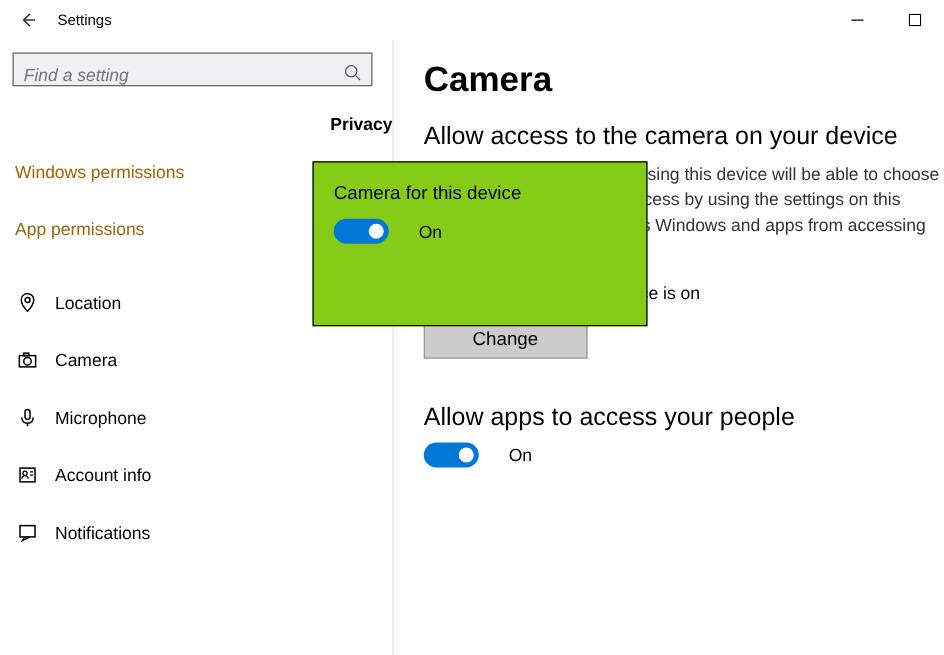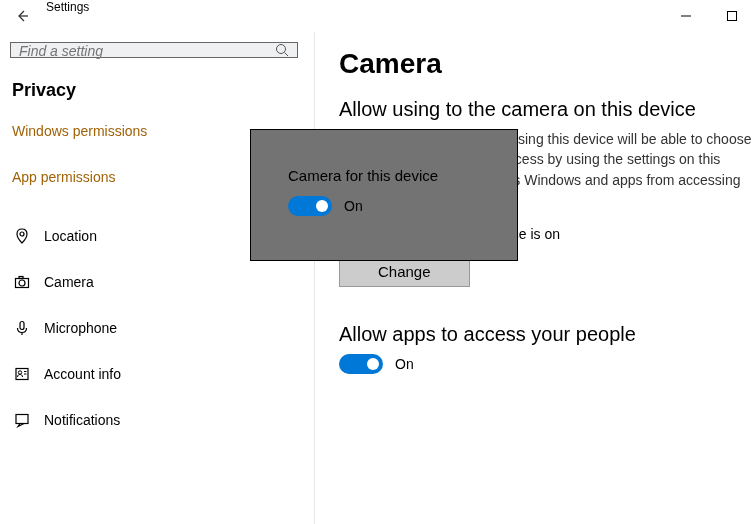--- a/index.html
+++ b/index.html
@@ -13,21 +13,21 @@
       height: 524px;
       background: #fff;
       overflow: hidden;
       position: relative;
       font-size: 14px;
       color: #000;
     }
     .titlebar {
       height: 32px;
       display: flex;
-      align-items: flex-start;
+      align-items: center;
       position: relative;
       padding-left: 6px;
     }
     .back-btn {
       width: 32px;
       height: 32px;
       display: flex;
       align-items: center;
       justify-content: center;
       color: #333;
@@ -73,40 +73,41 @@
       display: flex;
       justify-content: center;
     }
     .home-row .label {
       margin-left: 12px;
       font-size: 14px;
     }
     .search-box {
       border: 1px solid #666;
       background: #eef0f2;
-      height: 16px;
+      height: 27px;
       width: 288px;
       display: flex;
-      align-items: flex-start;
+      align-items: flex-end;
       padding: 0 8px;
       margin-bottom: 22px;
     }
     .search-box input {
       flex: 1;
       border: none;
       background: transparent;
       outline: none;
       font-size: 14px;
       font-style: italic;
       color: #555;
     }
     .section-hdr {
-      font-size: 18px;
+      font-size: 14px;
       font-weight: 600;
       margin: 0 0 22px 2px;
+      text-align: right;
     }
     .subsection {
       font-size: 14px;
       color: #a16207;
       margin: 0 0 30px 2px;
     }
     .nav-item {
       display: flex;
       align-items: center;
       height: 42px;
@@ -172,33 +173,33 @@
     .toggle .knob {
       position: absolute;
       width: 12px;
       height: 12px;
       background: #fff;
       border-radius: 50%;
       top: 4px;
       right: 4px;
     }
     .toggle-label {
-      margin-left: 12px;
+      margin-left: 24px;
       font-size: 14px;
     }
     
     .popup {
       position: absolute;
       left: 250px;
       top: 129px;
       width: 268px;
       height: 132px;
-      background: #737373;
+      background: #84cc16;
       border: 1px solid #000;
-      padding: 37px;
+      padding: 16px;
     }
     .popup-title {
       font-size: 15px;
       margin-bottom: 12px;
     }
   </style>
 </head>
 <body>
 
 <div class="titlebar">
@@ -285,21 +286,21 @@
             <rect x="2" y="2.5" width="12" height="9" stroke="#000" fill="none" stroke-width="1.2"></rect>
             <path d="M6 11.5 L4 14.5 L10 11.5" stroke="#000" fill="none" stroke-width="1.2"></path>
           </svg>
       </span>
       <span class="label">Notifications</span>
     </div>
   </div>
 
   <div class="main">
     <div class="page-title">Camera</div>
-    <div class="section-title">Allow using to the camera on this device</div>
+    <div class="section-title">Allow access to the camera on your device</div>
     <div class="body-text">If you allow access, people using this device will be able to choose if their apps have camera access by using the settings on this page. Denying access blocks Windows and apps from accessing the camera.</div>
     <div class="status-line">Camera access for this device is on</div>
     <button class="change-btn">Change</button>
 
     <div class="section-title">Allow apps to access your people</div>
     <div class="toggle-row">
       <div class="toggle">
           <div class="knob"></div>
         </div>
       <div class="toggle-label">On</div>

